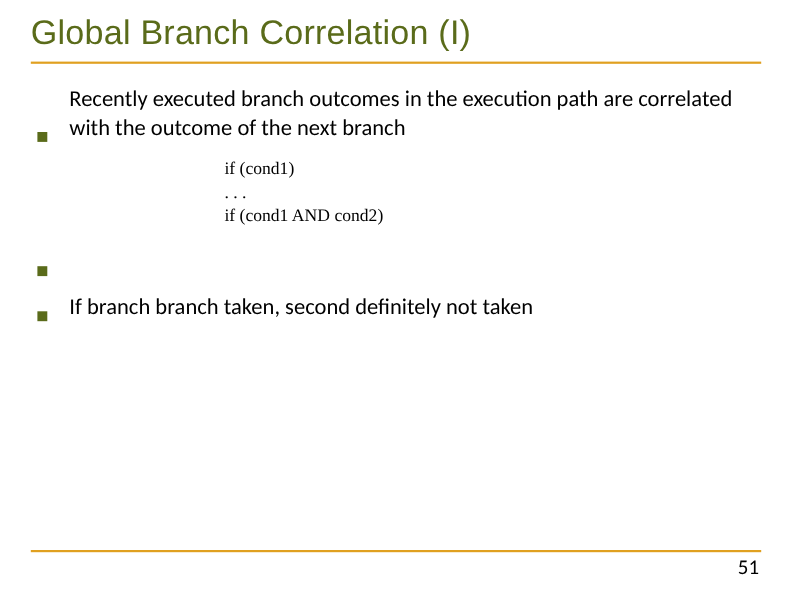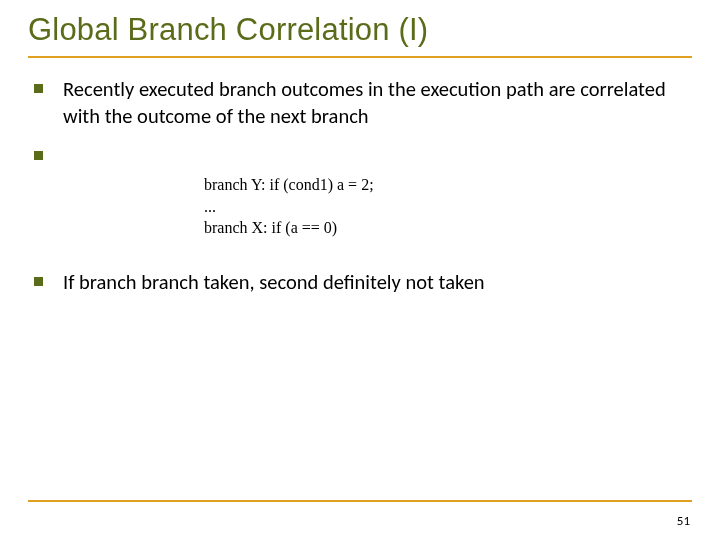--- a/index.html
+++ b/index.html
@@ -27,21 +27,21 @@
   .title-rule {
     border: none;
     border-top: 2px solid #e0a020;
     margin-bottom: 18px;
   }
   .content {
     padding-left: 6px;
   }
   .bullet-row {
     display: flex;
-    align-items: flex-start;
+    align-items: flex-end;
     margin-bottom: 14px;
   }
   .bullet-icon {
     width: 9px;
     height: 9px;
     background: #5a6b1a;
     flex-shrink: 0;
     margin-top: 8px;
     margin-right: 20px;
   }
@@ -71,49 +71,49 @@
     border-top: 2px solid #e0a020;
     position: absolute;
     left: 28px;
     right: 28px;
     bottom: 38px;
   }
   .page-number {
     position: absolute;
     right: 30px;
     bottom: 12px;
-    font-size: 13px;
+    font-size: 19px;
     color: #000;
     font-family: Calibri, Arial, sans-serif;
     text-align: center;
   }
 </style>
 </head>
 <body>
 
 <div class="slide">
 
   <h1 class="title">Global Branch Correlation (I)</h1>
   <hr class="title-rule">
 
   <div class="content">
 
     <div class="bullet-row">
       <span class="bullet-icon"></span>
       <span class="bullet-text">Recently executed branch outcomes in the execution path are correlated with the outcome of the next branch</span>
     </div>
 
+    <div class="code-block">if (cond1)
+. . .
+if (cond1 AND cond2)</div>
 
     <div class="bullet-row">
       <span class="bullet-icon"></span>
     </div>
 
-    <div class="code-block second">branch Y: if (cond1) a = 2;
-...
-branch X: if (a == 0)</div>
 
     <div class="bullet-row">
       <span class="bullet-icon"></span>
       <span class="bullet-text">If branch branch taken, second definitely not taken</span>
     </div>
 
   </div>
 
   <hr class="footer-rule">
   <div class="page-number">51</div>

